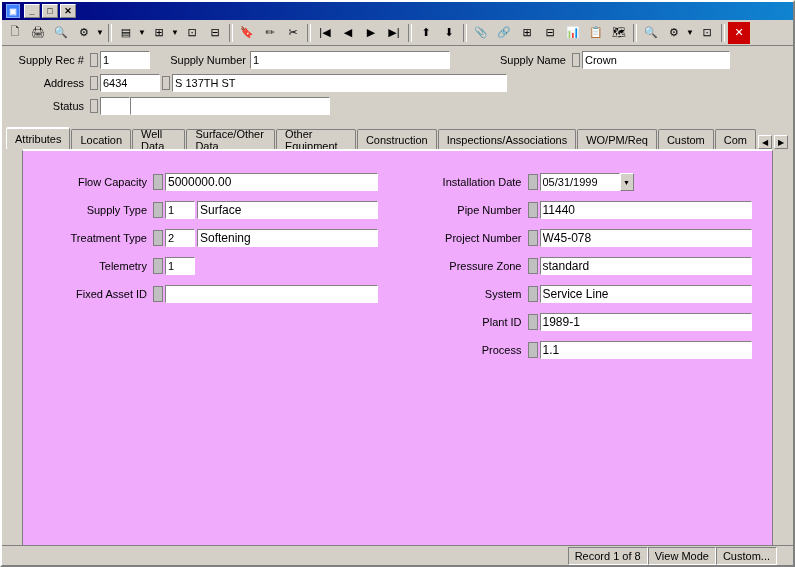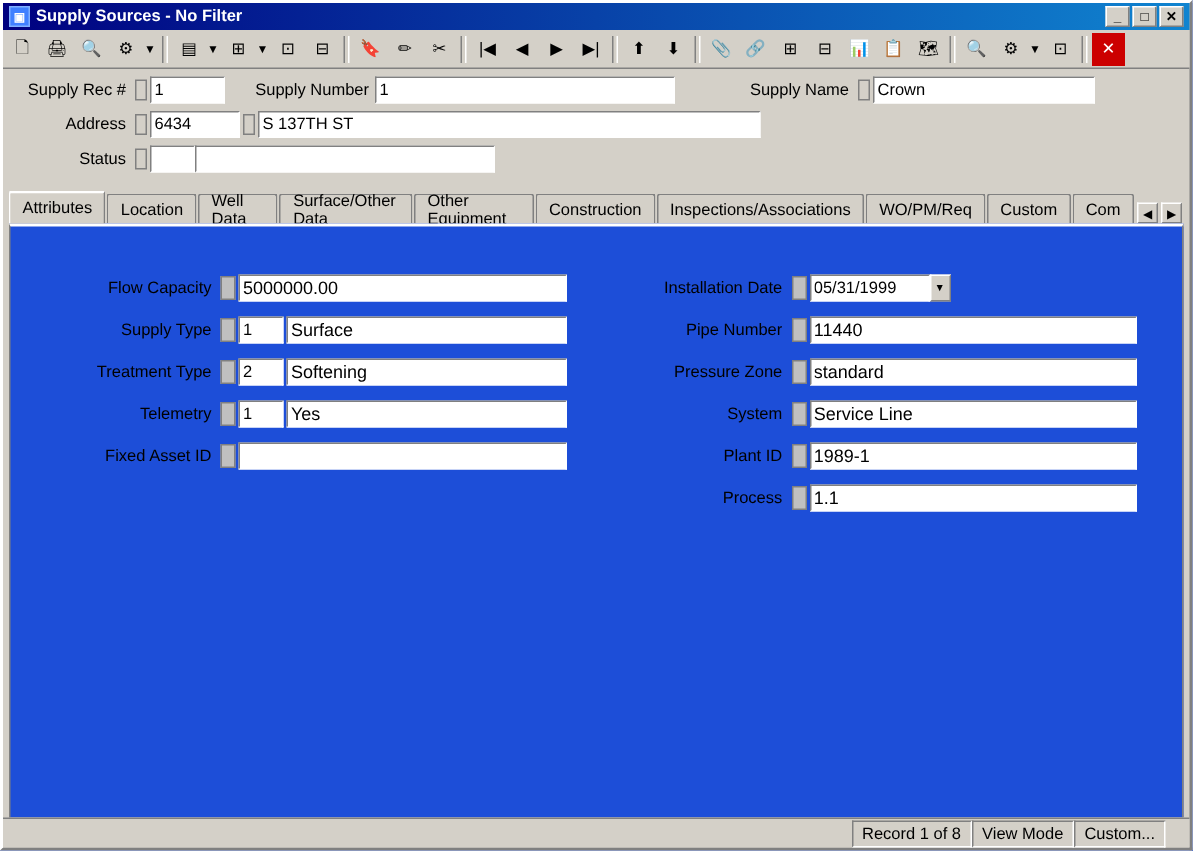--- a/index.html
+++ b/index.html
@@ -186,26 +186,25 @@
       border-color: #ffffff #808080 #808080 #ffffff;
       display: flex;
       align-items: center;
       justify-content: center;
       font-size: 8px;
       cursor: pointer;
       margin: 0 1px;
     }
     .tab-content {
       flex: 1;
-      background: #1d4ed8;
+      background: #f0abfc;
       border-top: 2px solid #ffffff;
       border-left: 1px solid #808080;
       border-right: 1px solid #808080;
-      margin: 0 4px;
-      padding: 10px;
+      margin: 0 20px;
       overflow: auto;
     }
     .attributes-grid {
       display: grid;
       grid-template-columns: 1fr 1fr;
       gap: 0 40px;
       padding: 20px 20px;
     }
     .attr-row {
       display: flex;
@@ -276,21 +275,20 @@
       cursor: pointer;
     }
   </style>
 </head>
 <body>
 
 <div class="window">
 
   <div class="title-bar">
     <div class="title-bar-icon">▣</div>
-    <span class="title-bar-text">Supply Sources - No Filter</span>
     <div class="title-bar-buttons">
       <div class="title-btn">_</div>
       <div class="title-btn">□</div>
       <div class="title-btn">✕</div>
     </div>
   </div>
 
   <div class="toolbar">
     <div class="tb-btn">🗋</div>
     <div class="tb-btn">🖨</div>
@@ -426,21 +424,20 @@
           <span class="attr-label">Treatment Type</span>
           <div class="attr-indicator"></div>
           <input type="text" class="attr-code-input" value="2" style="">
           <input type="text" class="attr-input" value="Softening" style="">
         </div>
 
         <div class="attr-row">
           <span class="attr-label">Telemetry</span>
           <div class="attr-indicator"></div>
           <input type="text" class="attr-code-input" value="1" style="">
-          <input type="text" class="attr-input" value="Yes" style="">
         </div>
 
         <div class="attr-row">
           <span class="attr-label">Fixed Asset ID</span>
           <div class="attr-indicator"></div>
           <input type="text" class="attr-input" value="" style="">
         </div>
       </div>
 
       <div>
@@ -453,20 +450,25 @@
             <div class="date-dropdown-btn">▼</div>
           </div>
         </div>
 
         <div class="attr-row">
           <span class="attr-label">Pipe Number</span>
           <div class="attr-indicator"></div>
           <input type="text" class="attr-input" value="11440" style="">
         </div>
 
+        <div class="attr-row">
+          <span class="attr-label">Project Number</span>
+          <div class="attr-indicator"></div>
+          <input type="text" class="attr-input" value="W45-078" style="">
+        </div>
 
         <div class="attr-row">
           <span class="attr-label">Pressure Zone</span>
           <div class="attr-indicator"></div>
           <input type="text" class="attr-input" value="standard" style="">
         </div>
 
         <div class="attr-row">
           <span class="attr-label">System</span>
           <div class="attr-indicator"></div>

